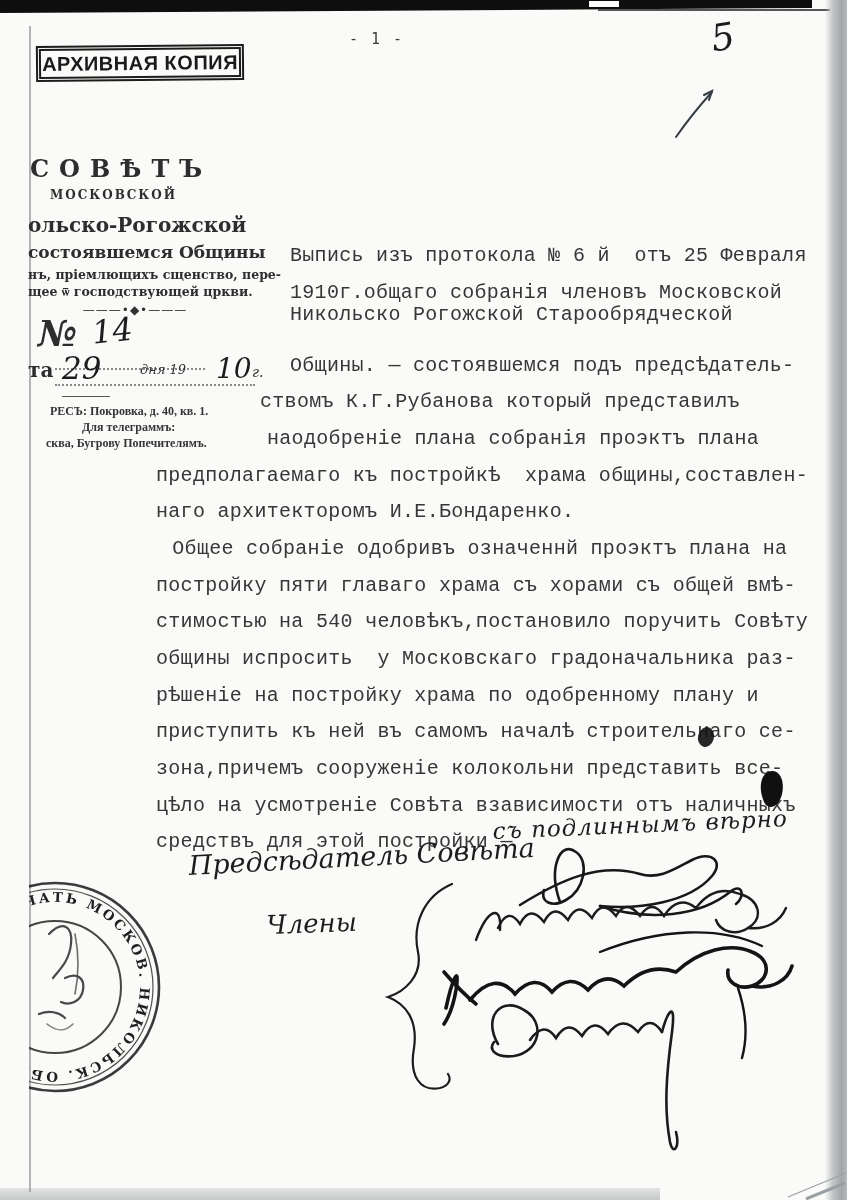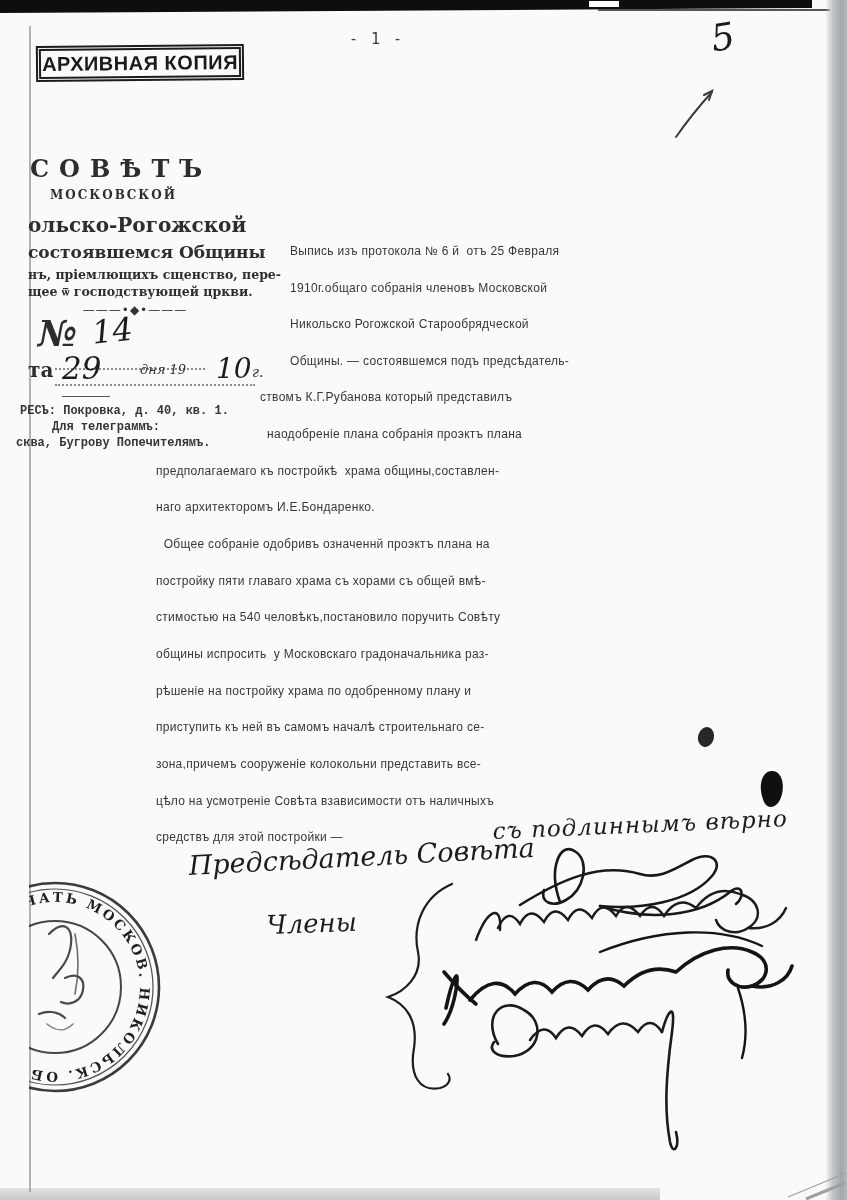--- a/index.html
+++ b/index.html
@@ -42,27 +42,27 @@
   .noval{left:90px;top:314px;font-size:32px;transform:rotate(-6deg);}
   .dotline{border-bottom:2px dotted #8a8a8a;height:0;}
   .dprefix{left:28px;top:358px;font-size:20px;}
   .dday{left:62px;top:350px;font-size:31px;}
   .dmid{left:140px;top:362px;font-size:13px;font-weight:normal;font-style:italic;
         font-family:"DejaVu Serif",serif;color:#333;}
   .dyear{left:216px;top:352px;font-size:28px;}
   .dsuffix{left:252px;top:364px;font-size:14px;font-weight:normal;font-style:italic;
            font-family:"DejaVu Serif",serif;color:#333;}
   .rule{left:62px;top:396px;width:48px;border-bottom:1.6px solid #555;}
-  .addr{font-family:Liberation Mono, monospace;font-weight:bold;font-size:12px;color:#353535;white-space:nowrap;}
+  .addr{font-family:Liberation Serif, serif;font-weight:bold;font-size:12px;color:#353535;white-space:nowrap;margin-left:30px;}
   .a1{left:20px;top:404px;}
   .a2{left:52px;top:420px;}
   .a3{left:16px;top:436px;}
   
-  .typed{position:absolute;font-family:Liberation Sans, sans-serif;
-         font-size:12px;letter-spacing:.3px;color:#373737;white-space:pre;}
+  .typed{position:absolute;font-family:Liberation Mono, monospace;
+         font-size:20px;letter-spacing:.3px;color:#373737;white-space:pre;}
   svg.overlay{position:absolute;left:0;top:0;pointer-events:none;}
   .sealbox{left:29px;top:874px;width:140px;height:228px;overflow:hidden;}
 </style>
 </head>
 <body>
 
 <div id="page">
 
   <div class="abs top-band"></div>
   <div class="abs top-band-thin"></div>
@@ -96,21 +96,21 @@
   <div class="abs lh dsuffix">г.</div>
   <div class="abs dotline" style="left:55px;top:384px;width:200px;"></div>
   <div class="abs rule"></div>
 
   <div class="abs addr a1">РЕСЪ: Покровка, д. 40, кв. 1.</div>
   <div class="abs addr a2">Для телеграммъ:</div>
   <div class="abs addr a3">сква, Бугрову Попечителямъ.</div>
 
   <div class="typed" style="left:290px;top:244px;">Выпись изъ протокола № 6 й  отъ 25 Февраля</div>
   <div class="typed" style="left:290px;top:281px;">1910г.общаго собранія членовъ Московской</div>
-  <div class="typed" style="left:290px;top:317px;text-align:right;">Никольско Рогожской Старообрядческой</div>
+  <div class="typed" style="left:290px;top:303px;text-align:right;">Никольско Рогожской Старообрядческой</div>
   <div class="typed" style="left:290px;top:354px;">Общины. — состоявшемся подъ предсѣдатель-</div>
   <div class="typed" style="left:260px;top:390px;">ствомъ К.Г.Рубанова который представилъ</div>
   <div class="typed" style="left:267px;top:427px;">наодобреніе плана собранія проэктъ плана</div>
   <div class="typed" style="left:156px;top:464px;">предполагаемаго къ постройкѣ  храма общины,составлен-</div>
   <div class="typed" style="left:156px;top:500px;">наго архитекторомъ И.Е.Бондаренко.</div>
   <div class="typed" style="left:160px;top:537px;"> Общее собраніе одобривъ означеннй проэктъ плана на</div>
   <div class="typed" style="left:156px;top:574px;">постройку пяти главаго храма съ хорами съ общей вмѣ-</div>
   <div class="typed" style="left:156px;top:610px;">стимостью на 540 человѣкъ,постановило поручить Совѣту</div>
   <div class="typed" style="left:156px;top:647px;">общины испросить  у Московскаго градоначальника раз-</div>
   <div class="typed" style="left:156px;top:684px;">рѣшеніе на постройку храма по одобренному плану и</div>

